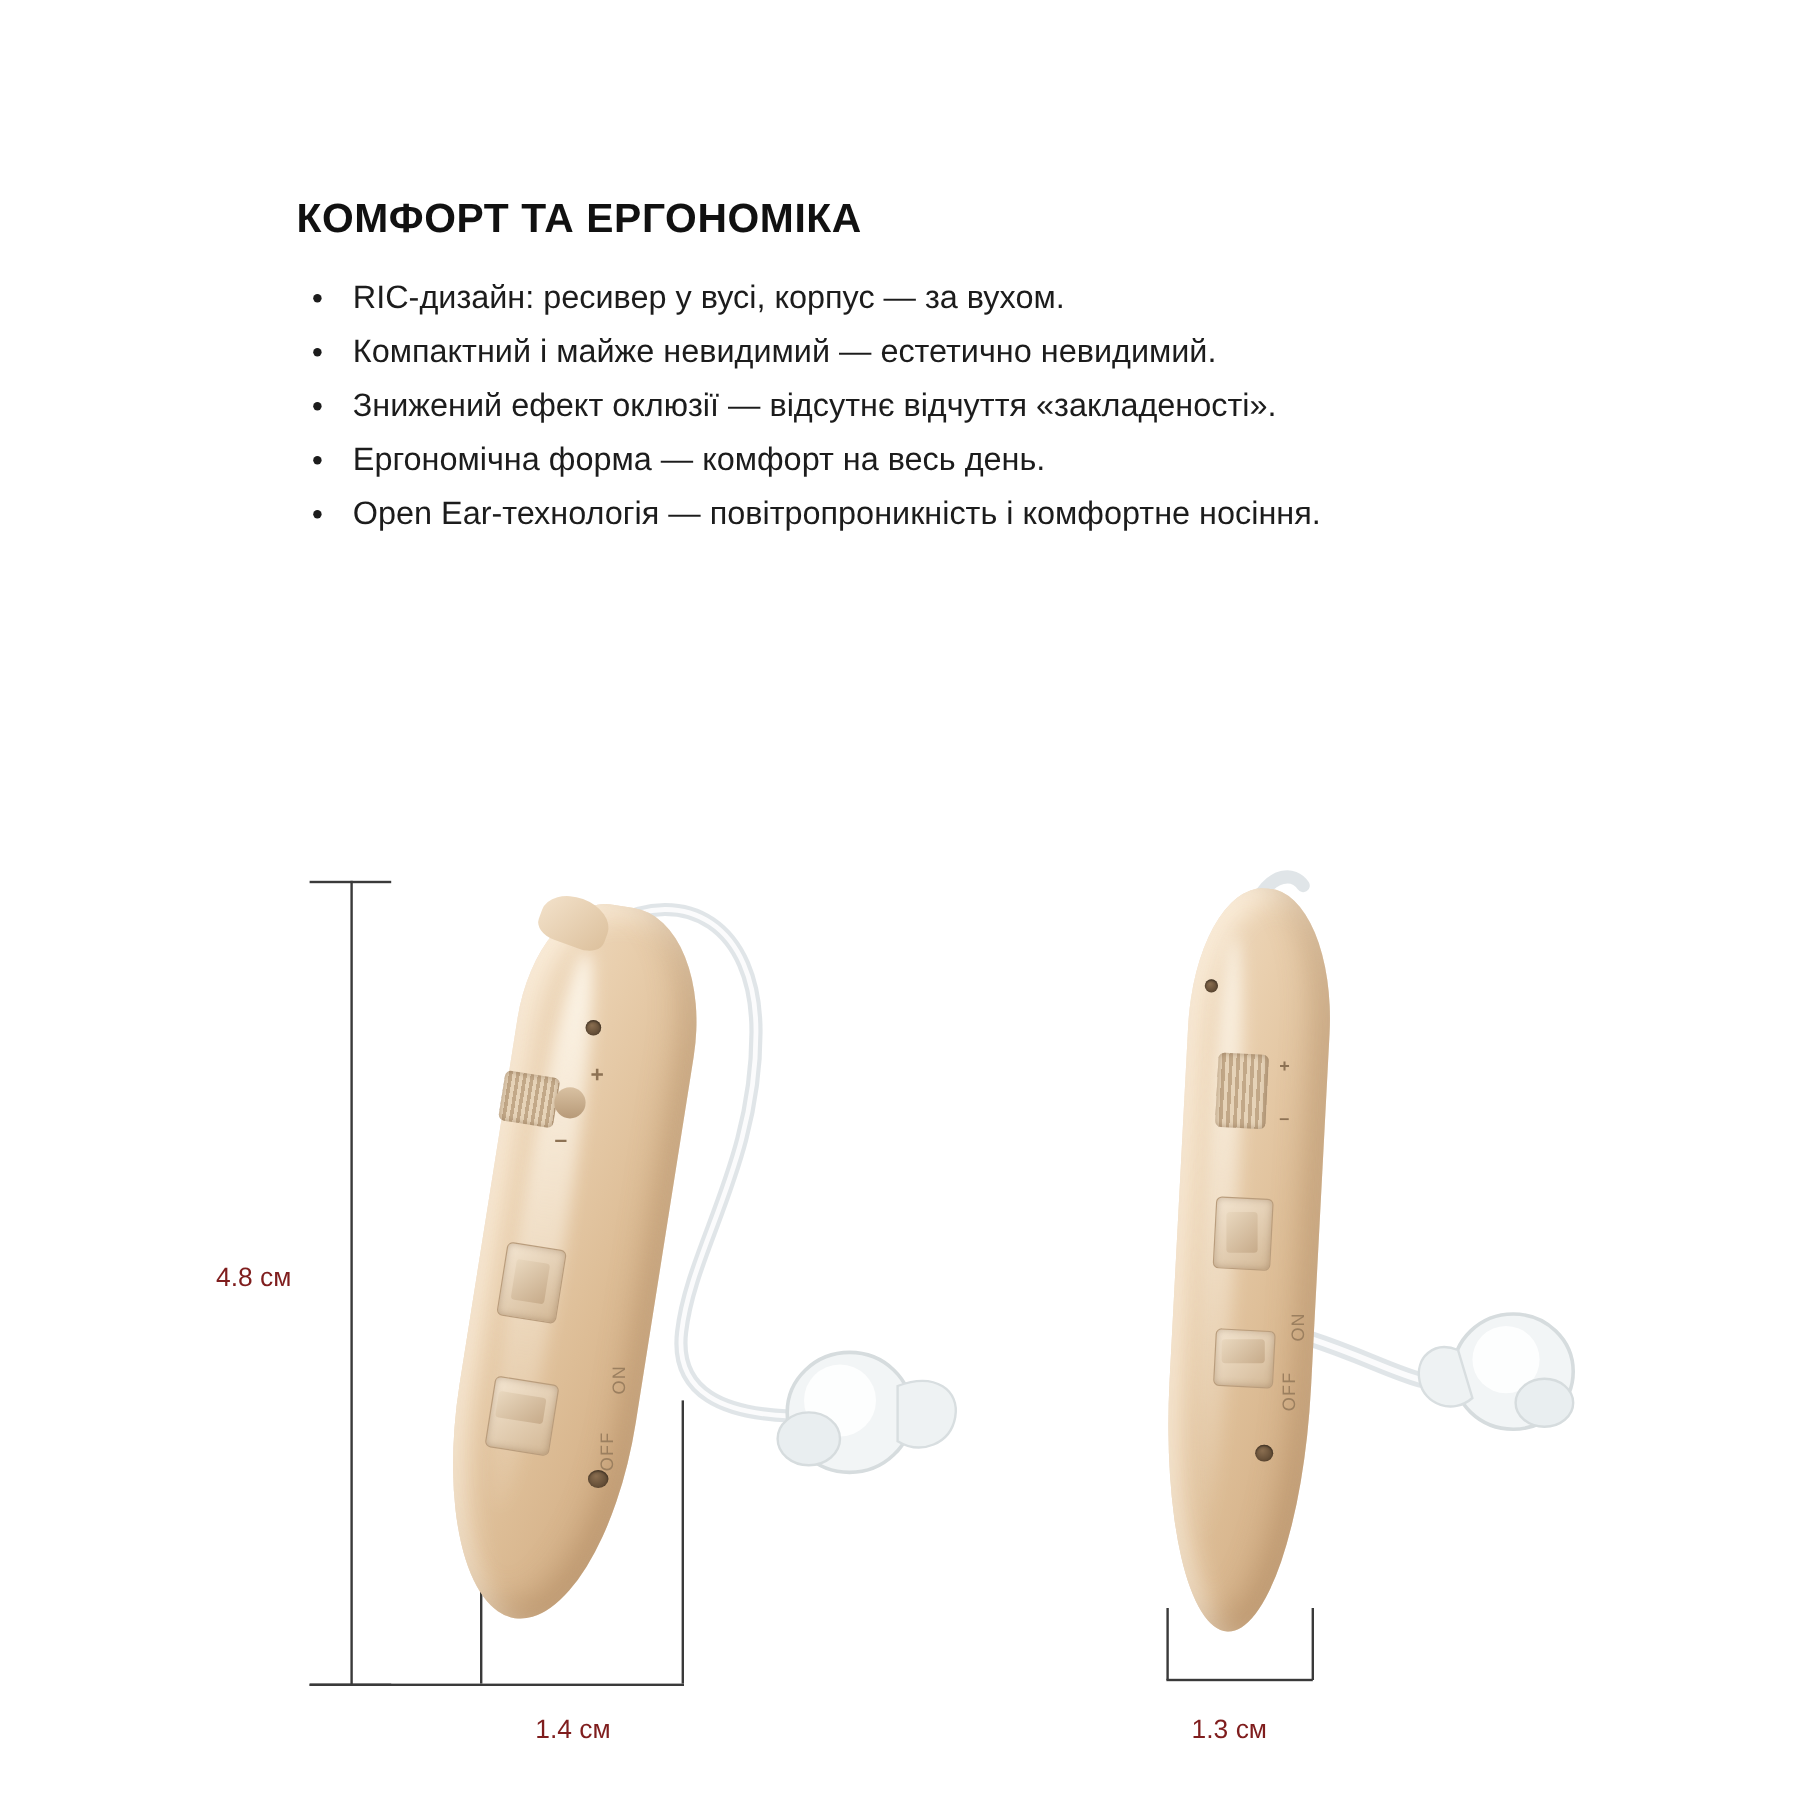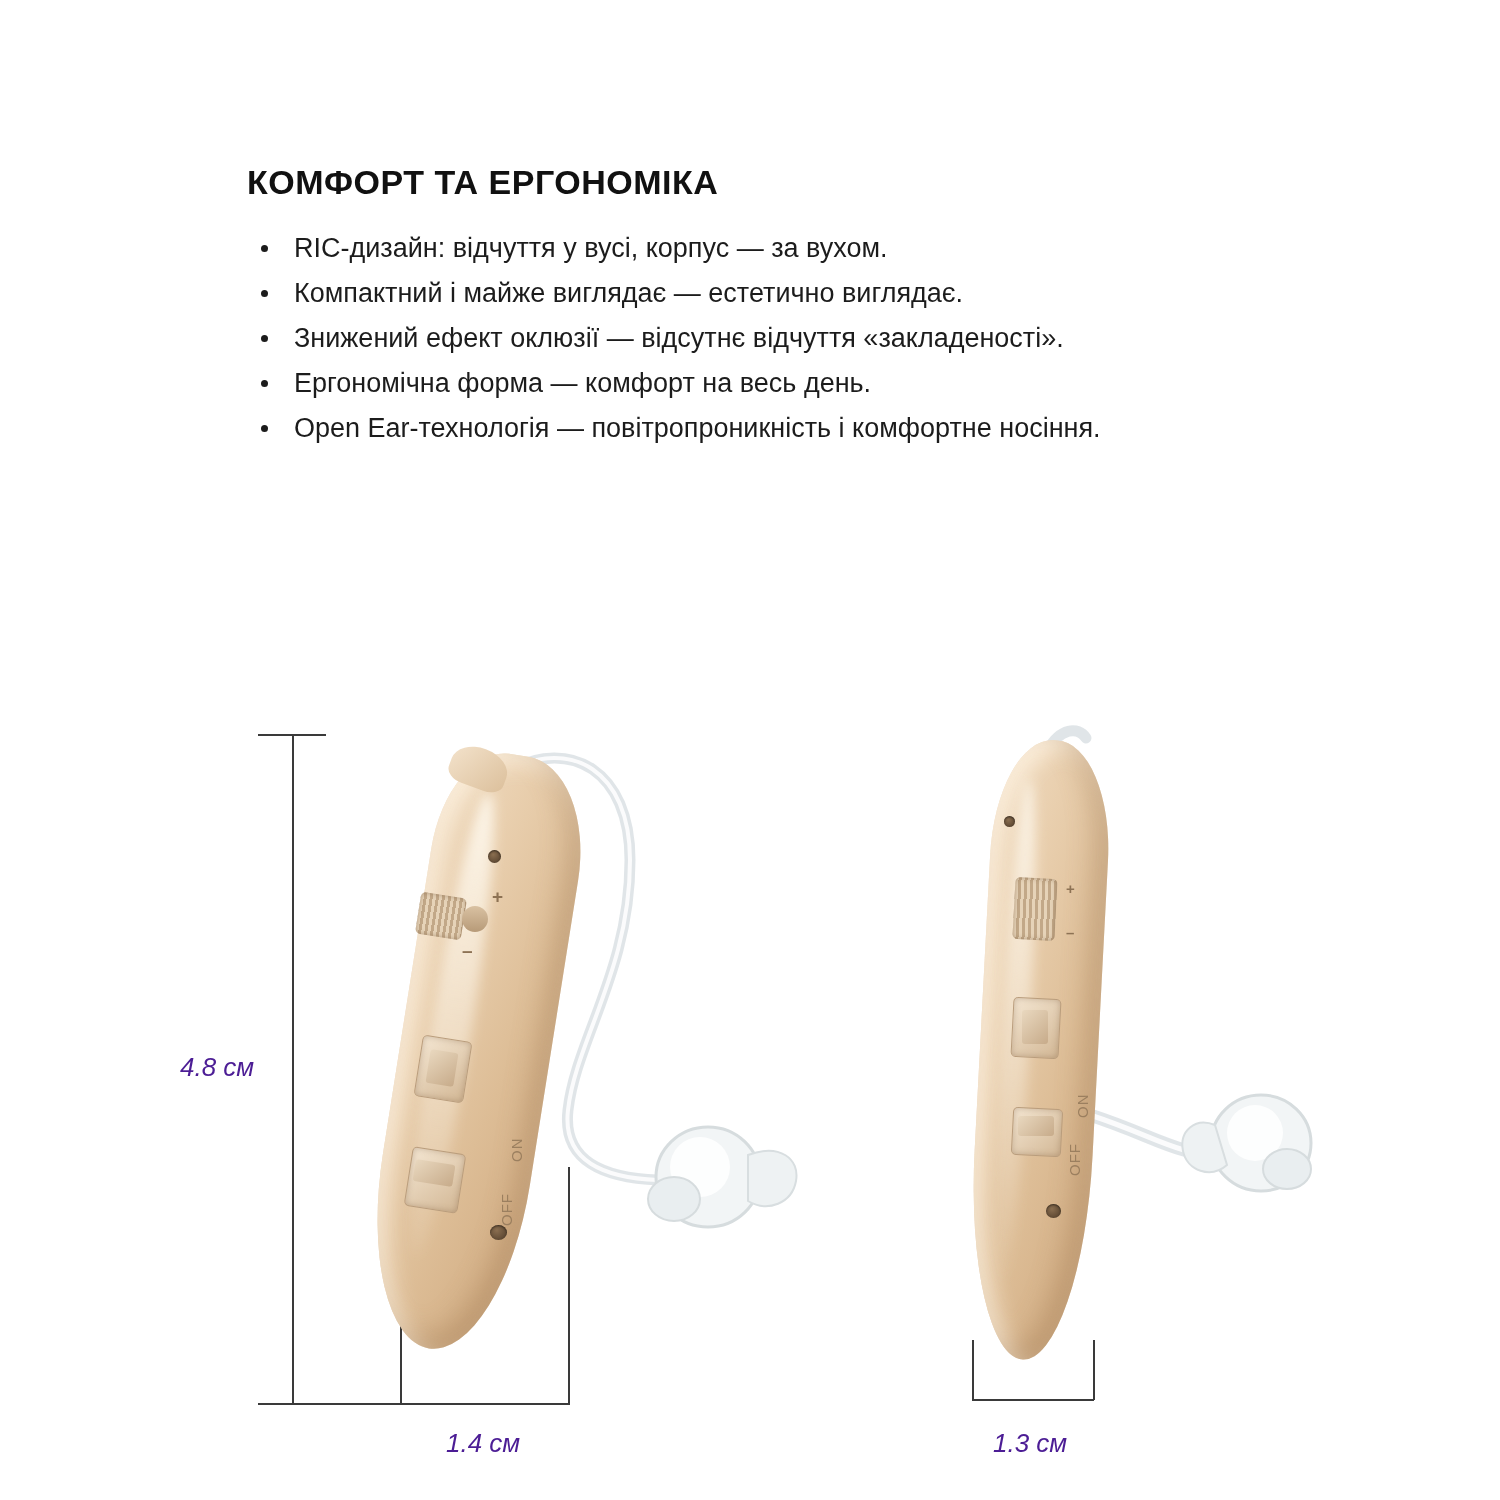--- a/index.html
+++ b/index.html
@@ -74,24 +74,23 @@
   
   .dim-line {
     position: absolute;
     background: #3a3a3a;
   }
   .v-line { width: 1.5px; }
   .h-line { height: 1.5px; }
 
   .dim-label {
     position: absolute;
-    font-size: 26px;
-    color: #4c1d95;
+    font-size: 22px;
+    color: #7f1d1d;
     white-space: nowrap;
-    font-style: italic;
   }
 
   
   .device {
     position: absolute;
   }
 
   .body-shell {
     position: absolute;
     background: linear-gradient(105deg, #f0dcc2 0%, #e9cfae 28%, #ddbd96 62%, #cfa97f 100%);
@@ -199,25 +198,25 @@
 </head>
 <body>
 
 <div class="page">
 
   <h1 class="heading">КОМФОРТ ТА ЕРГОНОМІКА</h1>
 
   <ul class="feature-list">
     <li>
       <span class="dot"></span>
-      <span>RIC-дизайн: відчуття у вусі, корпус — за вухом.</span>
-    </li>
-    <li>
-      <span class="dot"></span>
-      <span>Компактний і майже виглядає — естетично виглядає.</span>
+      <span>RIC-дизайн: ресивер у вусі, корпус — за вухом.</span>
+    </li>
+    <li>
+      <span class="dot"></span>
+      <span>Компактний і майже невидимий — естетично невидимий.</span>
     </li>
     <li>
       <span class="dot"></span>
       <span>Знижений ефект оклюзії — відсутнє відчуття «закладеності».</span>
     </li>
     <li>
       <span class="dot"></span>
       <span>Ергономічна форма — комфорт на весь день.</span>
     </li>
     <li>

